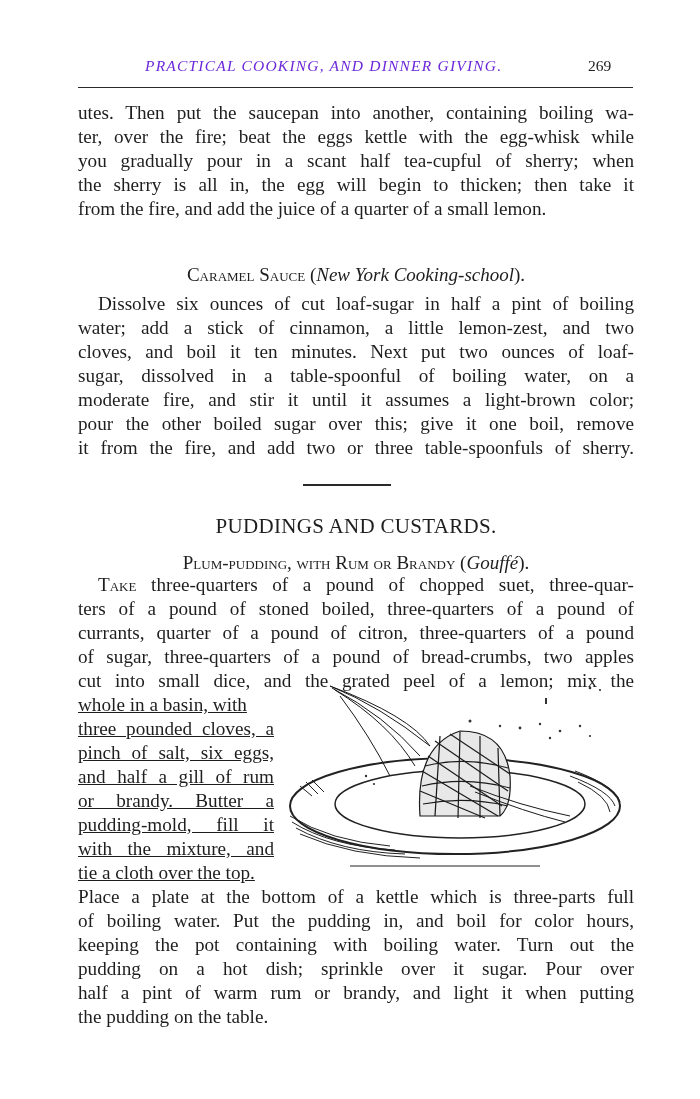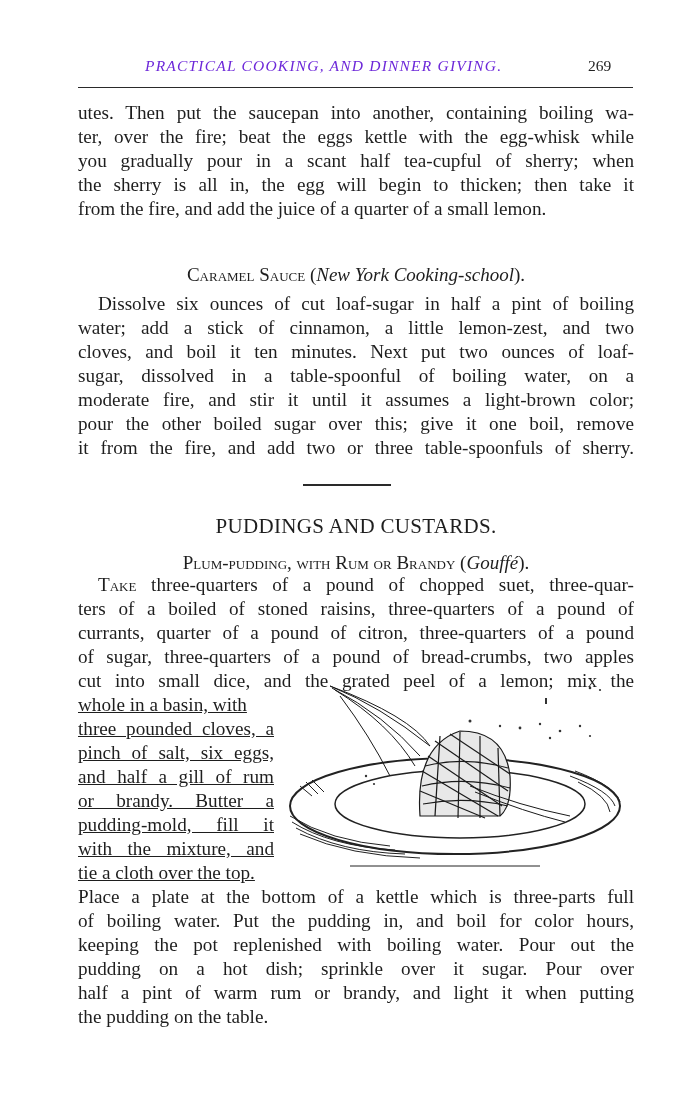--- a/index.html
+++ b/index.html
@@ -103,37 +103,37 @@
 
   <div class="heading-center" style="top:514px; font-size:21px; letter-spacing:0.3px;text-align:center;">PUDDINGS AND CUSTARDS.</div>
 
   <div class="heading-center" style="top:552px; font-size:19px;">
     <span class="sc">Plum-pudding, with Rum or Brandy</span>
     <span>(</span><span class="it">Gouffé</span><span>).</span>
   </div>
 
   <div>
     <div class="line indent" style="top:573px"><span class="sc">Take</span><span> three-quarters of a pound of chopped suet, three-quar-</span></div>
-    <div class="line" style="top:597px">ters of a boiled of stoned raisins, three-quarters of a pound of</div>
+    <div class="line" style="top:597px">ters of a pound of stoned boiled, three-quarters of a pound of</div>
     <div class="line" style="top:621px">currants, quarter of a pound of citron, three-quarters of a pound</div>
     <div class="line" style="top:645px">of sugar, three-quarters of a pound of bread-crumbs, two apples</div>
     <div class="line" style="top:669px">cut into small dice, and the grated peel of a lemon; mix the</div>
 
     <div class="line narrow last" style="top:693px">whole in a basin, with</div>
     <div class="line narrow" style="top:717px">three pounded cloves, a</div>
     <div class="line narrow" style="top:741px">pinch of salt, six eggs,</div>
     <div class="line narrow" style="top:765px">and half a gill of rum</div>
     <div class="line narrow" style="top:789px">or brandy.  Butter a</div>
     <div class="line narrow" style="top:813px">pudding-mold, fill it</div>
     <div class="line narrow" style="top:837px">with the mixture, and</div>
     <div class="line narrow last" style="top:861px">tie a cloth over the top.</div>
 
     <div class="line" style="top:885px">Place a plate at the bottom of a kettle which is three-parts full</div>
     <div class="line" style="top:909px">of boiling water.  Put the pudding in, and boil for color hours,</div>
-    <div class="line" style="top:933px">keeping the pot replenished with boiling water.  Pour out the</div>
+    <div class="line" style="top:933px">keeping the pot containing with boiling water.  Turn out the</div>
     <div class="line" style="top:957px">pudding on a hot dish; sprinkle over it sugar.  Pour over</div>
     <div class="line" style="top:981px">half a pint of warm rum or brandy, and light it when putting</div>
     <div class="line last" style="top:1005px">the pudding on the table.</div>
   </div>
 
   <svg class="illustration" viewBox="0 0 370 200">
     <g fill="none" stroke="#222">
       <ellipse cx="185" cy="130" rx="165" ry="48" stroke-width="2"></ellipse>
       <ellipse cx="190" cy="128" rx="125" ry="34" stroke-width="1.5"></ellipse>
       <g stroke-width="1">

